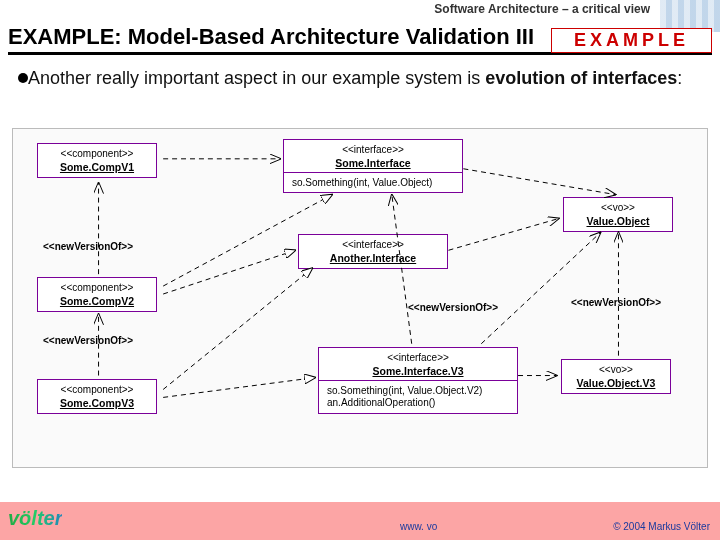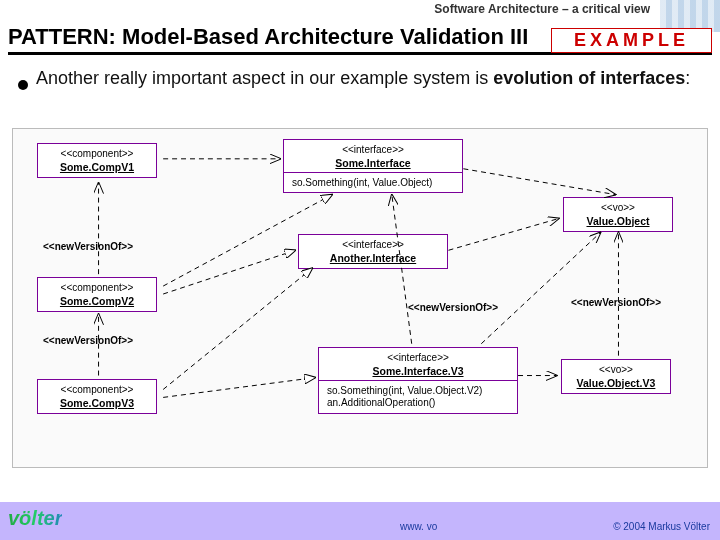--- a/index.html
+++ b/index.html
@@ -29,22 +29,22 @@
   .example-badge {
     position:absolute; top:28px; right:8px;
     border:1px solid #c00;
     padding:1px 22px;
     font-weight:bold; font-size:18px;
     color:#c00; letter-spacing:4px;
     background:#fff;
   }
   .bullet {
     position:absolute; top:66px; left:18px; right:18px;
-    display:flex; gap:8px;
-    font-size:18px; color:#111;align-items:flex-end;
+    display:flex; 
+    font-size:18px; color:#111;
   }
   .bullet .dot { width:10px; height:10px; border-radius:50%; background:#000; margin-top:7px; flex:0 0 auto;}
   .bullet .text { line-height:1.35;}
   .bullet .text b { font-weight:bold; }
   .diagram {
     position:absolute; top:128px; left:12px; width:696px; height:340px;
     border:1px solid #bbb;
     background:#fafafa;
   }
   .box {
@@ -57,21 +57,21 @@
   .box.iface { border:1px solid #7a0099; min-width:130px;}
   .box.vo  { border:1px solid #7a0099; min-width:110px;}
   .box .st { font-style:normal; display:block; font-size:10px;}
   .box .nm { font-weight:bold; display:block;text-decoration:underline;}
   .divider { border-top:1px solid #7a0099; margin:2px -6px; }
   .op { font-size:10px; text-align:left; padding:2px 2px 0 2px;}
   .lbl { position:absolute; font-size:10px; color:#000; font-weight:bold; background:transparent;}
   svg.lines { position:absolute; left:0; top:0; width:100%; height:100%; pointer-events:none;}
   .footer {
     position:absolute; left:0; bottom:0; width:100%; height:38px;
-    background:#c4b5fd;
+    background:#fca5a5;
   }
   .logo {
     position:absolute; left:8px; bottom:10px;
     font-size:20px; font-style:italic; font-weight:bold;
     background:linear-gradient(90deg,#2a4 0%,#2c6 50%,#28b 100%);
     -webkit-background-clip:text; background-clip:text; color:transparent;
   }
   .tagline {
     position:absolute; left:108px; bottom:8px;
     font-size:10px; letter-spacing:2px; color:#1a3a9e;
@@ -79,21 +79,21 @@
   .url { position:absolute; left:400px; bottom:8px; font-size:10px; color:#1a3a9e;}
   .copyright { position:absolute; right:10px; bottom:8px; font-size:10px; color:#1a3a9e;}
 </style>
 </head>
 <body>
 
 <div class="decoband"></div>
 <div class="subtitle">Software Architecture – a critical view</div>
 
 <div class="titlebar">
-  <h1>PATTERN: Model-Based Architecture Validation III</h1>
+  <h1>EXAMPLE: Model-Based Architecture Validation III</h1>
 </div>
 <div class="example-badge">EXAMPLE</div>
 
 <div class="bullet">
   <div class="dot"></div>
   <div class="text">
     <span>Another really important aspect in our example system is </span><b>evolution of interfaces</b><span>:</span>
   </div>
 </div>
 

